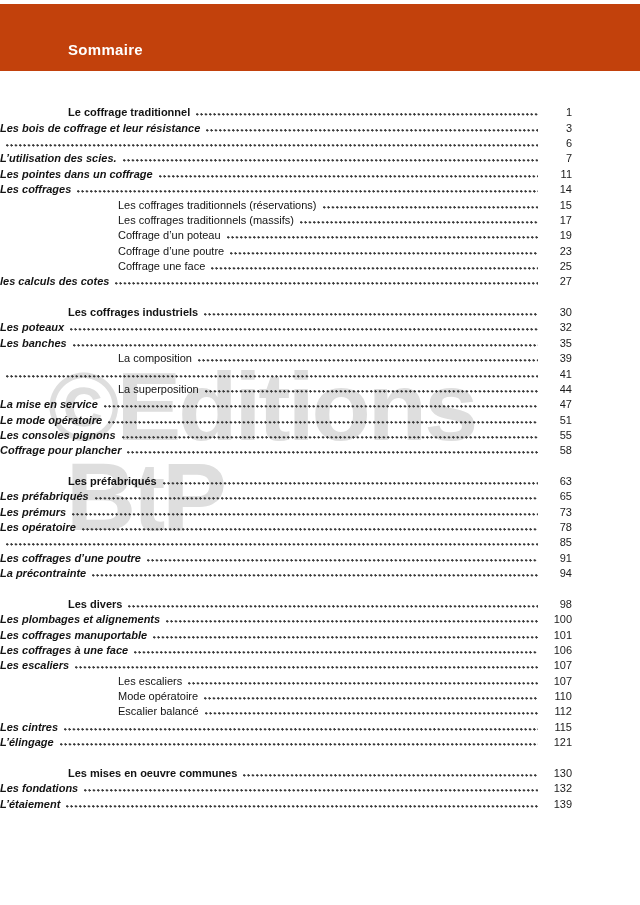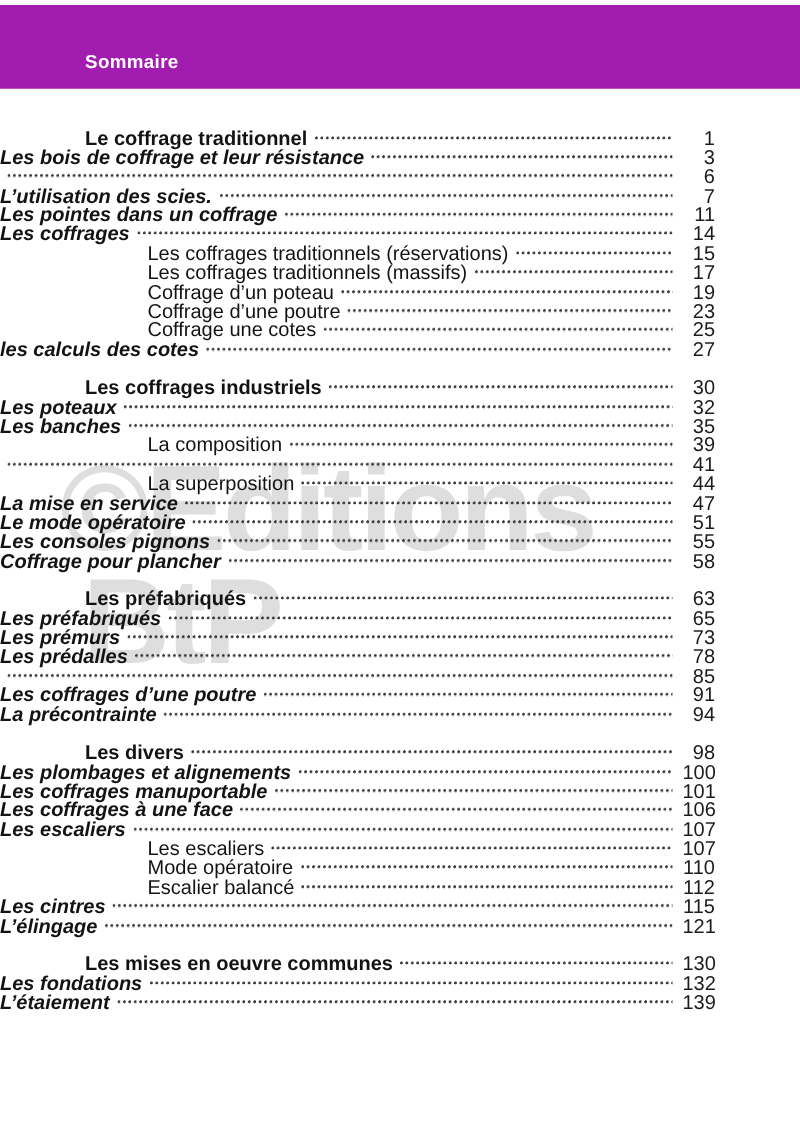--- a/index.html
+++ b/index.html
@@ -30,22 +30,22 @@
   }
   .wm-line2 {
     position: absolute; left: 66px; top: 448px;
     font-size: 97px; letter-spacing: -3px; white-space: nowrap; line-height: 1;
   }
   .toc {
     position: absolute; top: 104px; left: 0; right: 68px; z-index: 1;
   }
   .toc-section { margin-bottom: 15.4px; }
   .toc-row {
-    display: flex; align-items: center;
-    height: 15.36px; font-size: 16px; line-height: 14px;
+    display: flex; align-items: flex-end;
+    height: 15.36px; font-size: 11px; line-height: 14px;
     color: #131313;
   }
   .toc-label { white-space: nowrap; }
   .level-1 .toc-label { font-weight: bold; padding-left: 68px; }
   .level-2 .toc-label { font-weight: bold; font-style: italic; }
   .level-3 .toc-label { padding-left: 118px; }
   .toc-leader {
     flex: 1 1 auto;
     height: 3px;
     margin: 0 8px 3px 6px;
@@ -55,21 +55,21 @@
     background-position: left bottom;
   }
   .toc-page {
     width: 26px; text-align: right; white-space: nowrap;
     font-weight: normal; font-style: normal; color: #1c1c1c;
   }
 </style>
 </head>
 <body>
 
-<div class="header-bar" style="background: #a21caf;">
+<div class="header-bar" style="background: #c2410c;">
   <span class="header-title">Sommaire</span>
 </div>
 
 <div class="watermark" style="color: rgb(222, 222, 222);">
   <div class="wm-line1">©Editions</div>
   <div class="wm-line2">BtP</div>
 </div>
 
 <div class="toc" id="toc">
     <div class="toc-section">
@@ -116,21 +116,21 @@
         <span class="toc-label">Coffrage d’un poteau</span>
         <span class="toc-leader"></span>
         <span class="toc-page">19</span>
       </div>
       <div class="toc-row level-3">
         <span class="toc-label">Coffrage d’une poutre</span>
         <span class="toc-leader"></span>
         <span class="toc-page">23</span>
       </div>
       <div class="toc-row level-3">
-        <span class="toc-label">Coffrage une cotes</span>
+        <span class="toc-label">Coffrage une face</span>
         <span class="toc-leader"></span>
         <span class="toc-page">25</span>
       </div>
       <div class="toc-row level-2">
         <span class="toc-label">les calculs des cotes</span>
         <span class="toc-leader"></span>
         <span class="toc-page">27</span>
       </div>
     </div>
     <div class="toc-section">
@@ -194,21 +194,21 @@
         <span class="toc-label">Les préfabriqués</span>
         <span class="toc-leader"></span>
         <span class="toc-page">65</span>
       </div>
       <div class="toc-row level-2">
         <span class="toc-label">Les prémurs</span>
         <span class="toc-leader"></span>
         <span class="toc-page">73</span>
       </div>
       <div class="toc-row level-2">
-        <span class="toc-label">Les prédalles</span>
+        <span class="toc-label">Les opératoire</span>
         <span class="toc-leader"></span>
         <span class="toc-page">78</span>
       </div>
       <div class="toc-row level-2">
         <span class="toc-leader"></span>
         <span class="toc-page">85</span>
       </div>
       <div class="toc-row level-2">
         <span class="toc-label">Les coffrages d’une poutre</span>
         <span class="toc-leader"></span>

